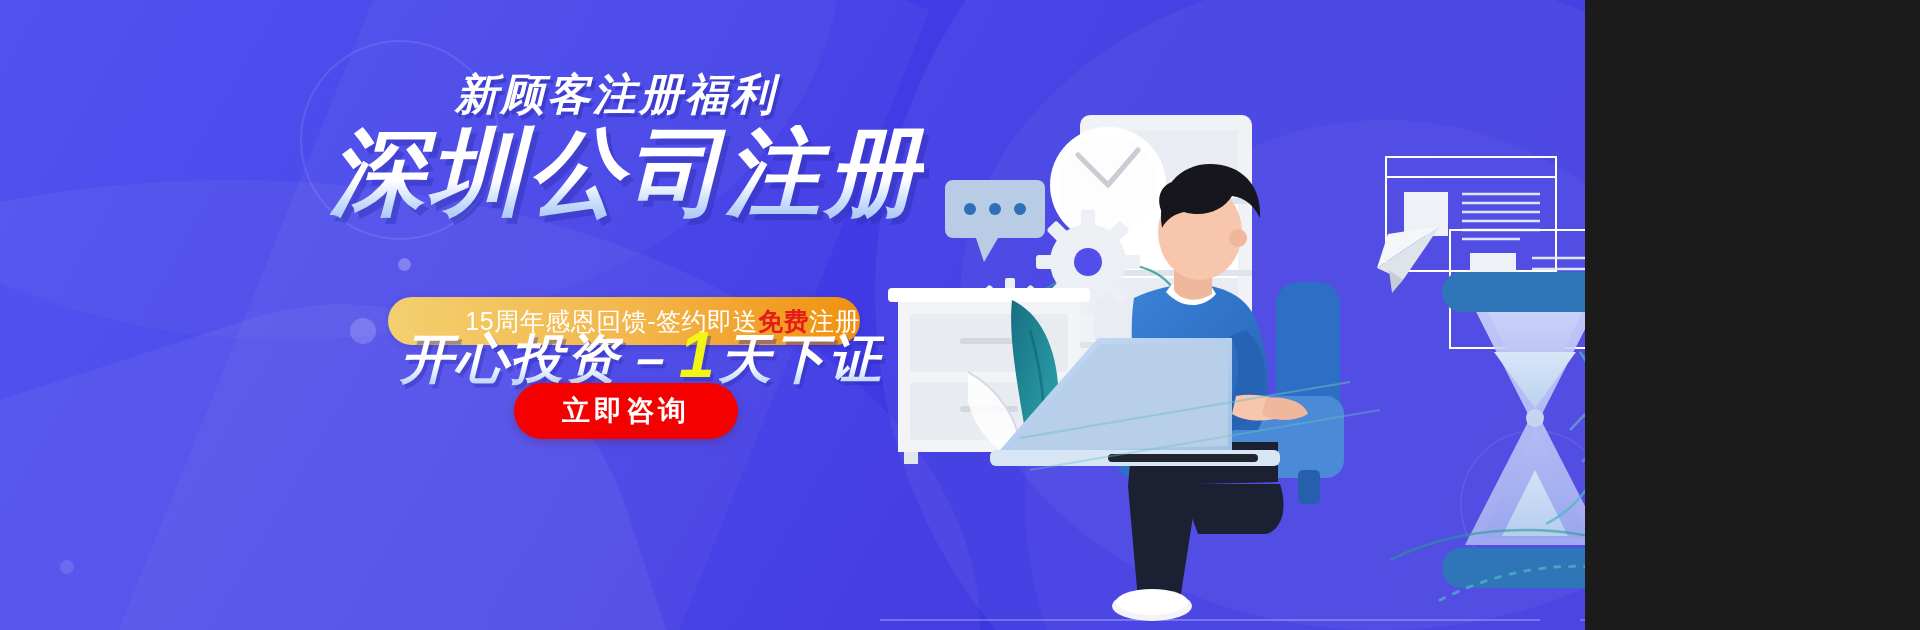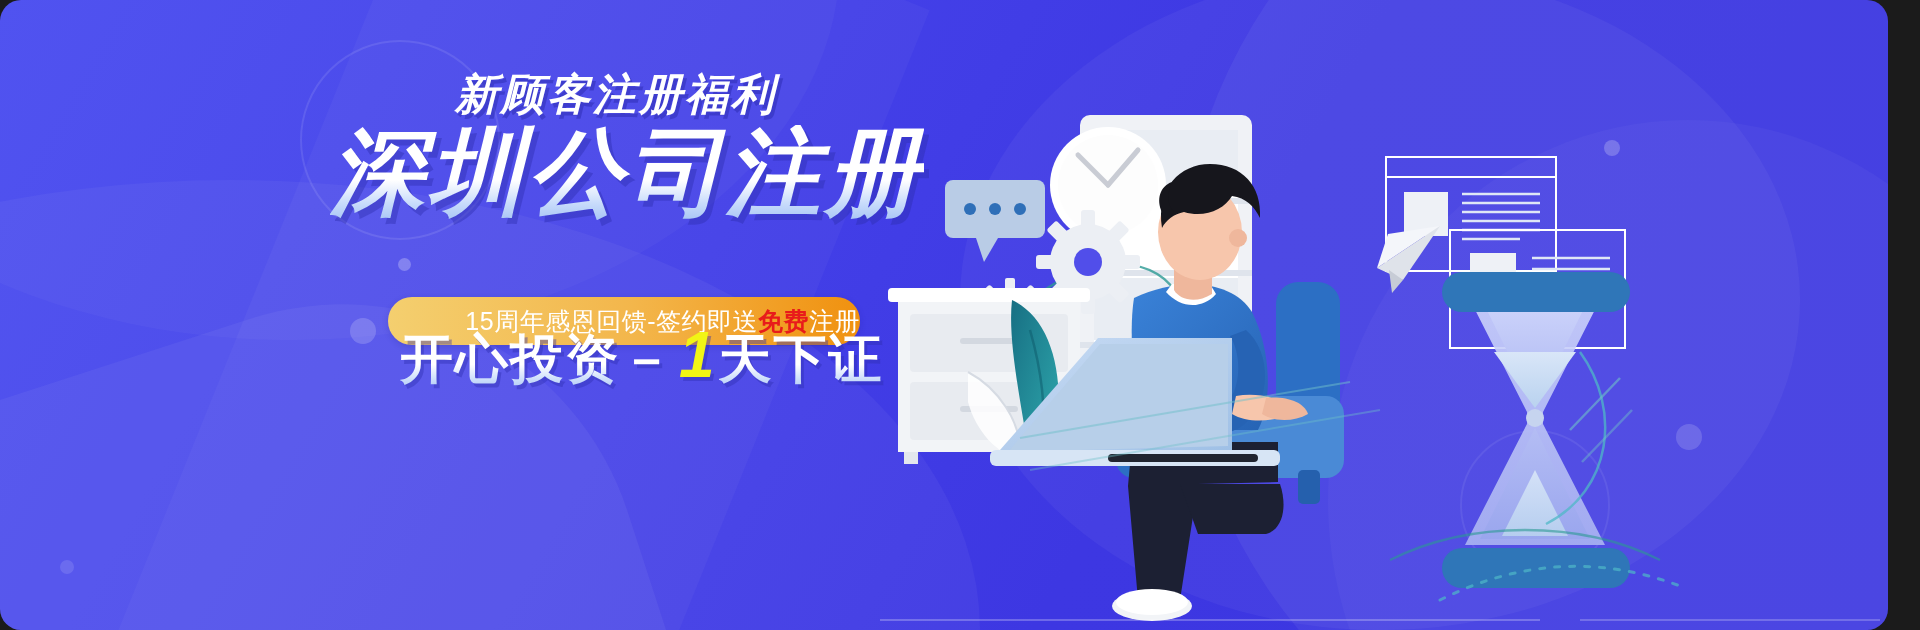--- a/index.html
+++ b/index.html
@@ -1,21 +1,20 @@
 <!DOCTYPE html>
 <html><head>
 <meta charset="utf-8">
 <style>
   html,body{margin:0;padding:0;background:#1b1b1b;}
   *{box-sizing:border-box;}
   .banner{
-    position:relative;width:1888px;height:630px;overflow:hidden;
+    position:relative;width:1585px;height:630px;overflow:hidden;
     font-family:"Liberation Sans","DejaVu Sans",sans-serif;
     background:linear-gradient(120deg,#4b4ef0 0%,#4340e8 38%,#3d37e2 62%,#3b36e0 100%);
-    border-radius:21px;
   }
 
   
   .bg-ellipse-left{
     position:absolute;left:-520px;top:180px;width:1500px;height:900px;
     border-radius:50%;background:rgba(255,255,255,.045);
   }
   .bg-ellipse-topleft{
     position:absolute;left:-260px;top:-420px;width:1100px;height:760px;
     border-radius:50%;background:rgba(255,255,255,.03);
@@ -72,21 +71,21 @@
     background:linear-gradient(90deg,#f4cf6f 0%,#f3b64b 52%,#f0910f 100%);
     display:flex;align-items:center;justify-content:flex-end;
     box-shadow:0 2px 6px rgba(30,30,120,.18);
   }
   .pill-text{
     font-size:25px;color:#ffffff;letter-spacing:.5px;white-space:nowrap;
   }
   .pill-text .hl{color:#e81b1b;font-weight:bold;}
   .tagline-row{position:absolute;left:400px;top:318px;}
   .tg{
-    font-size:53px;font-weight:bold;letter-spacing:2px;
+    font-size:53px;font-weight:bold;font-style:italic;letter-spacing:2px;
     background:linear-gradient(180deg,#ffffff 48%,#ffffff 60%,#cfe0fb 84%,#b2caf6 100%);
     -webkit-background-clip:text;background-clip:text;color:transparent;
     filter:drop-shadow(3px 4px 0 rgba(45,45,175,.40));
   }
   .tg-num{
     font-size:64px;font-weight:bold;font-style:italic;
     color:#f2f515;
     filter:drop-shadow(3px 4px 0 rgba(45,45,175,.40));
     padding:0 4px;
   }
@@ -131,20 +130,23 @@
     <div class="pill">
       <div class="pill-text">
         <span>15周年感恩回馈-签约即送</span><span class="hl">免费</span><span>注册</span>
       </div>
     </div>
 
     <div class="tagline-row">
       <span class="tg">开心投资－</span><span class="tg-num">1</span><span class="tg">天下证</span>
     </div>
 
+    <div class="cta">
+      <span class="cta-label">立即咨询</span>
+    </div>
   </div>
 
   <div class="illus">
     <svg width="1040" height="630" viewBox="0 0 1040 630" xmlns="http://www.w3.org/2000/svg">
       <defs>
         <linearGradient id="hgGlassT" x1="0" y1="0" x2="0" y2="1">
           <stop offset="0%" stop-color="#cfd6fb"></stop>
             <stop offset="100%" stop-color="#aab4f2"></stop>
         </linearGradient>
         <linearGradient id="hgGlassB" x1="0" y1="0" x2="0" y2="1">

